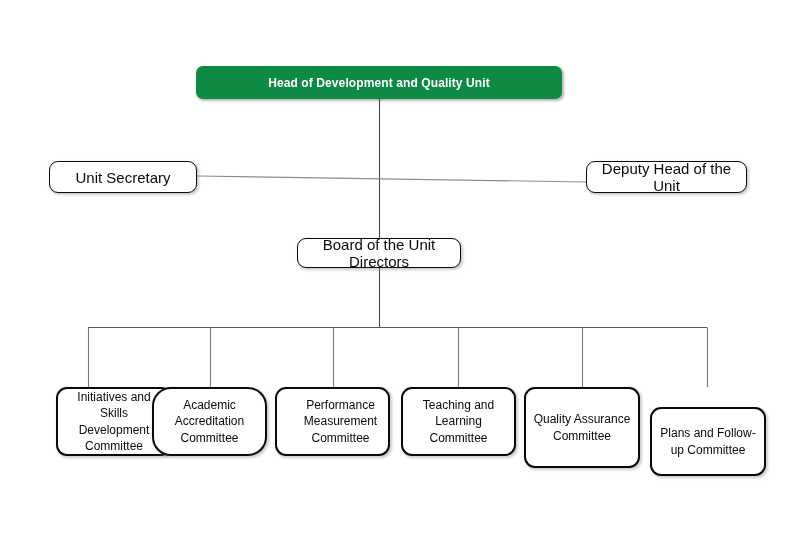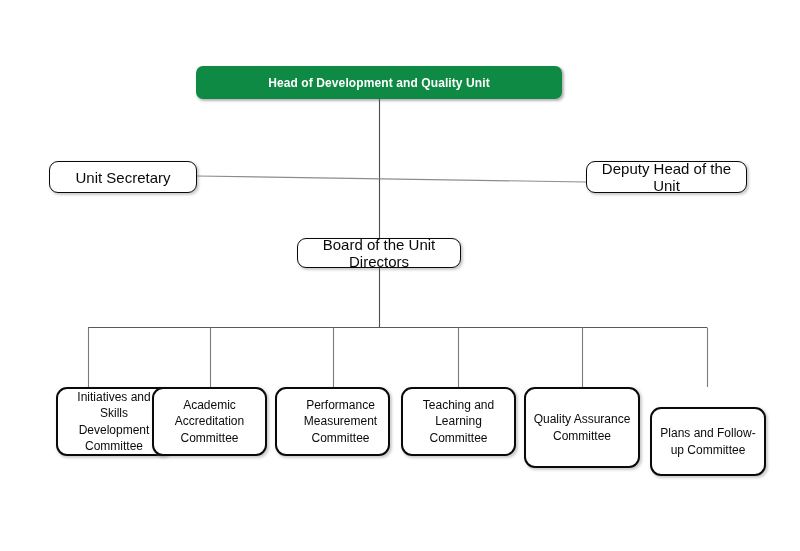--- a/index.html
+++ b/index.html
@@ -114,21 +114,21 @@
     <span class="node-label">Deputy Head of the Unit</span>
   </div>
 
   <div id="committee-row">
       <div class="node node-box node-leaf" style="left: 30px; top: 387px; width: 116px; height: 69px; margin-left: 26px;">
         <span class="node-label">Initiatives and
 Skills
 Development
 Committee</span>
       </div>
-      <div class="node node-box node-leaf" style="left: 152px; top: 387px; width: 115px; height: 69px;">
+      <div class="node node-box node-leaf" style="left: 152px; top: 387px; width: 115px; height: 69px; border-radius: 19px;">
         <span class="node-label">Academic
 Accreditation
 Committee</span>
       </div>
       <div class="node node-box node-leaf" style="left: 275px; top: 387px; width: 115px; height: 69px; padding-left: 16px;">
         <span class="node-label">Performance
 Measurement
 Committee</span>
       </div>
       <div class="node node-box node-leaf" style="left: 401px; top: 387px; width: 115px; height: 69px;">

